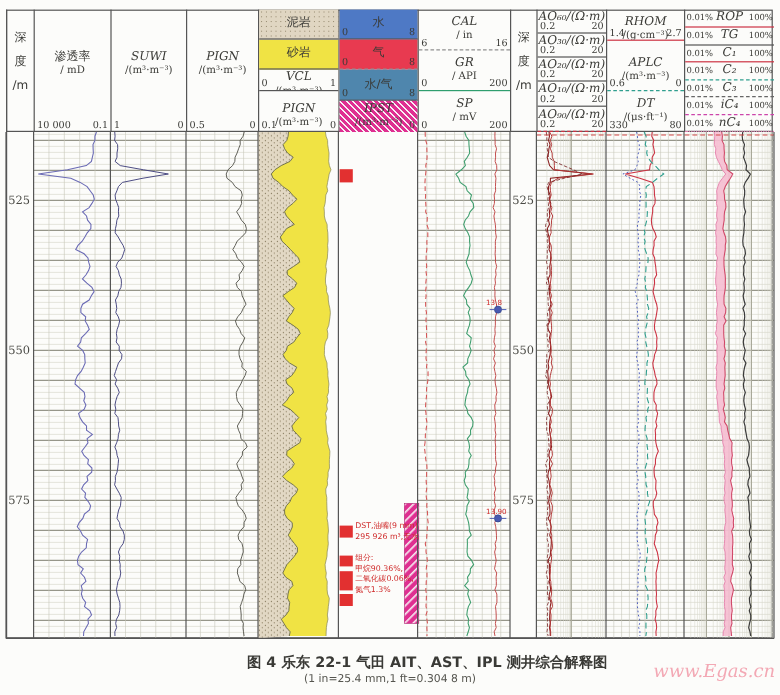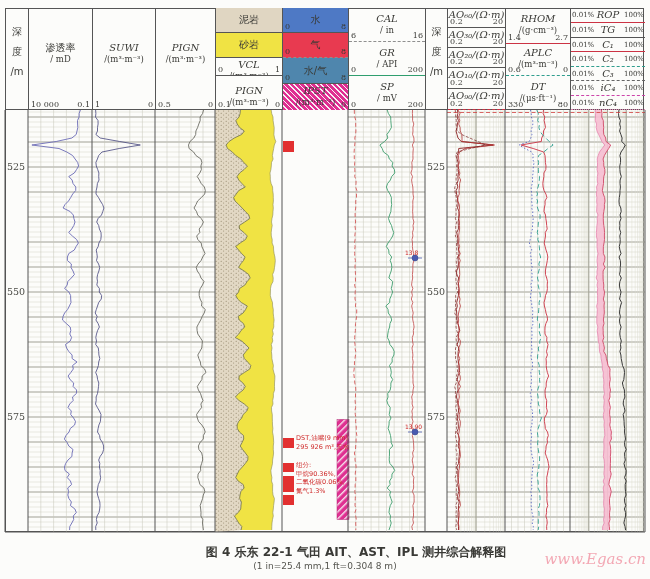--- a/index.html
+++ b/index.html
@@ -188,21 +188,21 @@
         </div>
         <div class="hrow" style="top: 81px; height: 21px; border-bottom: 1px dashed rgb(204, 51, 68);">
           <div class="lab" style="top: 1px;">
             <span class="mnem">AO₉₀/(Ω·m)</span>
           </div>
           <div class="nl">0.2</div>
           <div class="nr">20</div>
         </div>
       </div>
       <div class="th" style="left: 500px; width: 65px;">
-        <div class="hrow" style="top: 0px; height: 36px; border-bottom: 1px solid rgb(204, 51, 68);">
+        <div class="hrow" style="top: 0px; height: 26px; border-bottom: 1px solid rgb(204, 51, 68);">
           <div class="lab" style="top: 5px;">
             <span class="mnem">RHOM</span>
             <span class="unit">/(g·cm⁻³)</span>
           </div>
           <div class="nl">1.4</div>
           <div class="nr">2.7</div>
         </div>
         <div class="hrow" style="top: 34px; height: 34px; border-bottom: 1px dashed rgb(47, 158, 142);">
           <div class="lab" style="top: 5px;">
             <span class="mnem">APLC</span>

